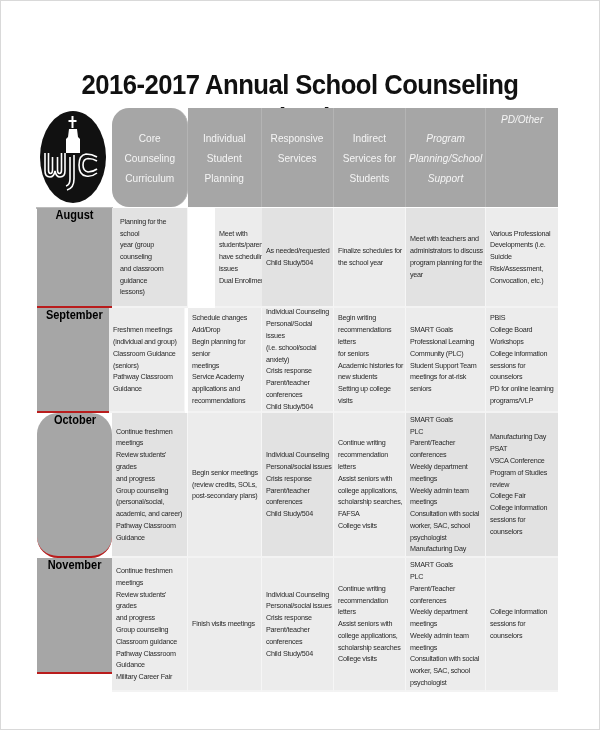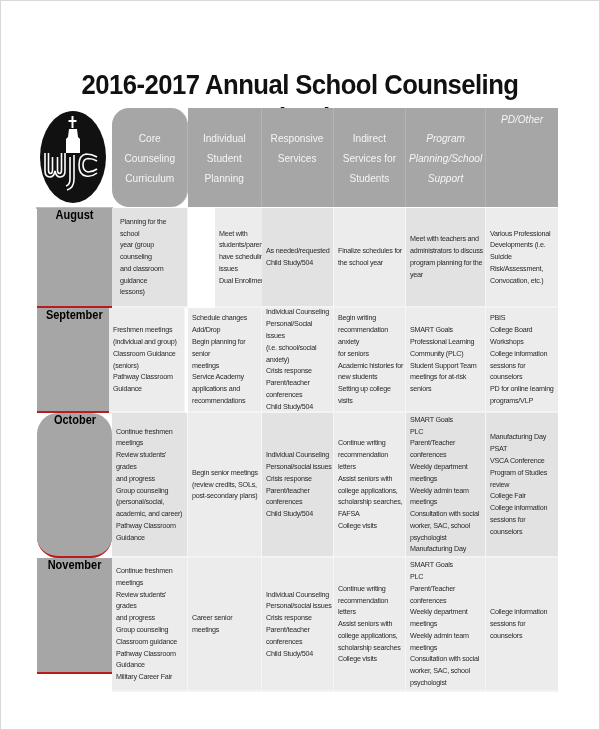--- a/index.html
+++ b/index.html
@@ -151,21 +151,21 @@
 recommendations</span></div>
     <div class="cell alt" style="left:225px;width:72px;height:105px;"><span>Individual Counseling
 Personal/Social issues
 (i.e. school/social
 anxiety)
 Crisis response
 Parent/teacher
 conferences
 Child Study/504</span></div>
     <div class="cell alt" style="left:297px;width:72px;height:105px;"><span>Begin writing
-recommendation anxiety
+recommendations letters
 for seniors
 Academic histories for
 new students
 Setting up college visits</span></div>
     <div class="cell alt" style="left:369px;width:80px;height:105px;"><span>SMART Goals
 Professional Learning
 Community (PLC)
 Student Support Team
 meetings for at-risk seniors</span></div>
     <div class="cell alt" style="left:449px;width:72px;height:105px;border-right:none;"><span>PBIS
@@ -234,21 +234,21 @@
       </div>
     <div class="cell alt" style="left:75px;width:76px;height:134px;"><span>Continue freshmen
 meetings
 Review students' grades
 and progress
 Group counseling
 Classroom guidance
 Pathway Classroom
 Guidance
 Military Career Fair</span></div>
-    <div class="cell alt" style="left:151px;width:74px;height:134px;"><span>Career senior meetings</span></div>
+    <div class="cell alt" style="left:151px;width:74px;height:134px;"><span>Finish visits meetings</span></div>
     <div class="cell alt" style="left:225px;width:72px;height:134px;"><span>Individual Counseling
 Personal/social issues
 Crisis response
 Parent/teacher
 conferences
 Child Study/504</span></div>
     <div class="cell alt" style="left:297px;width:72px;height:134px;"><span>Continue writing
 recommendation letters
 Assist seniors with
 college applications,

